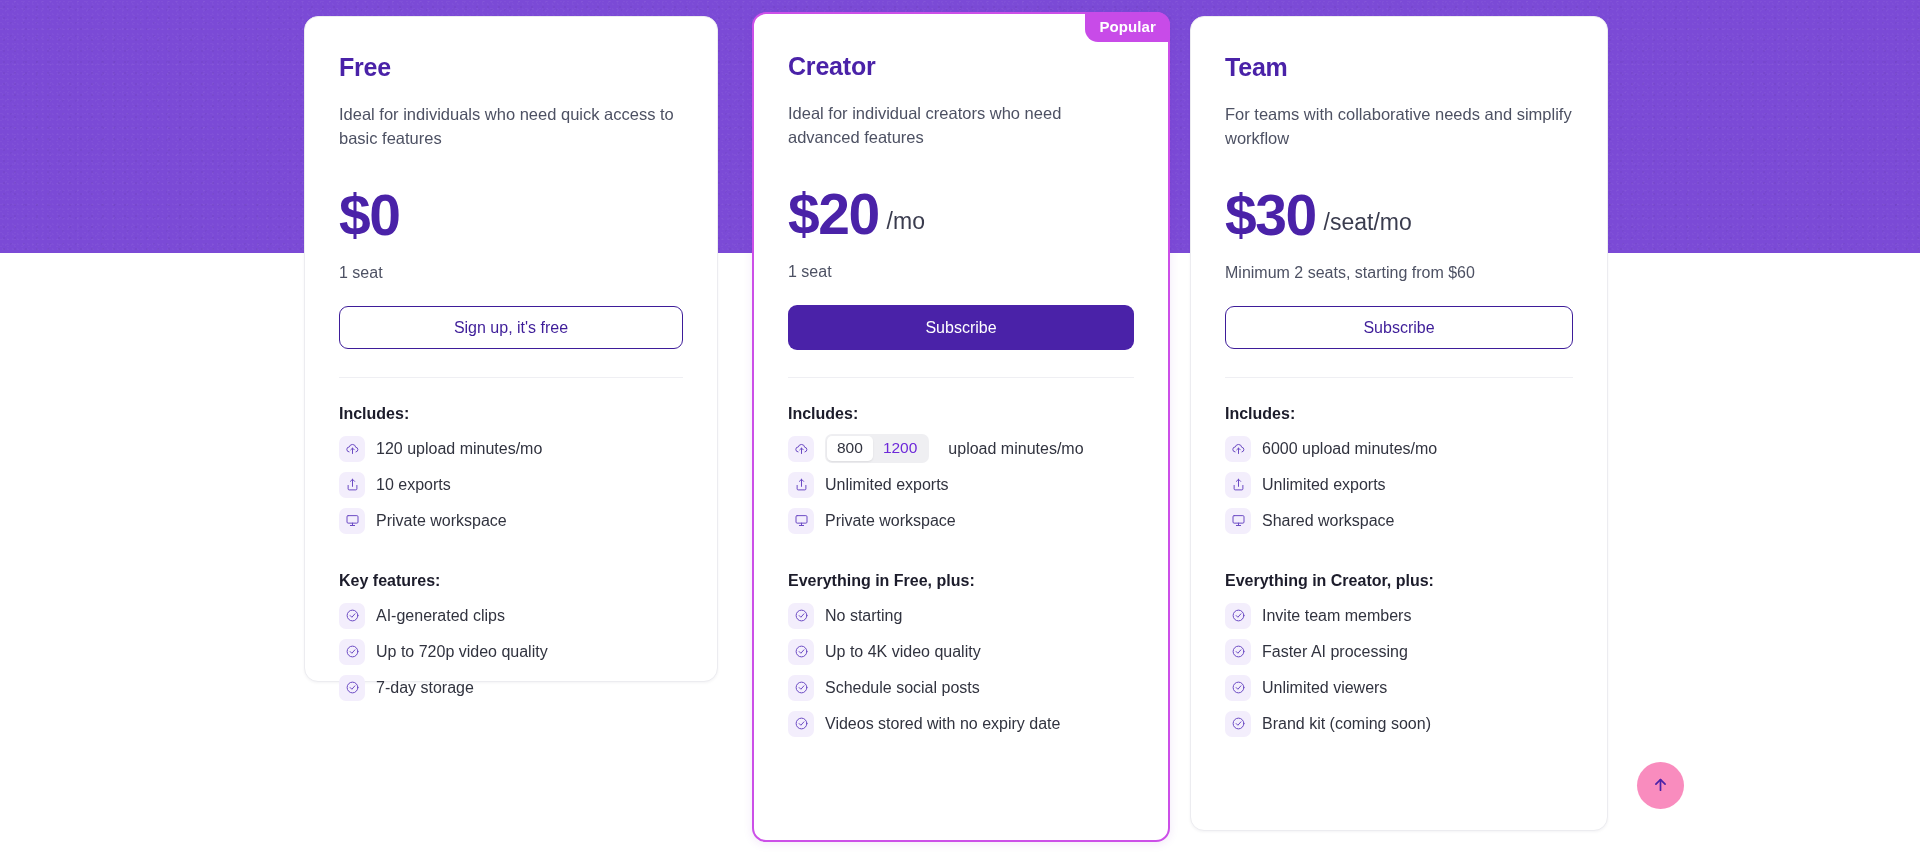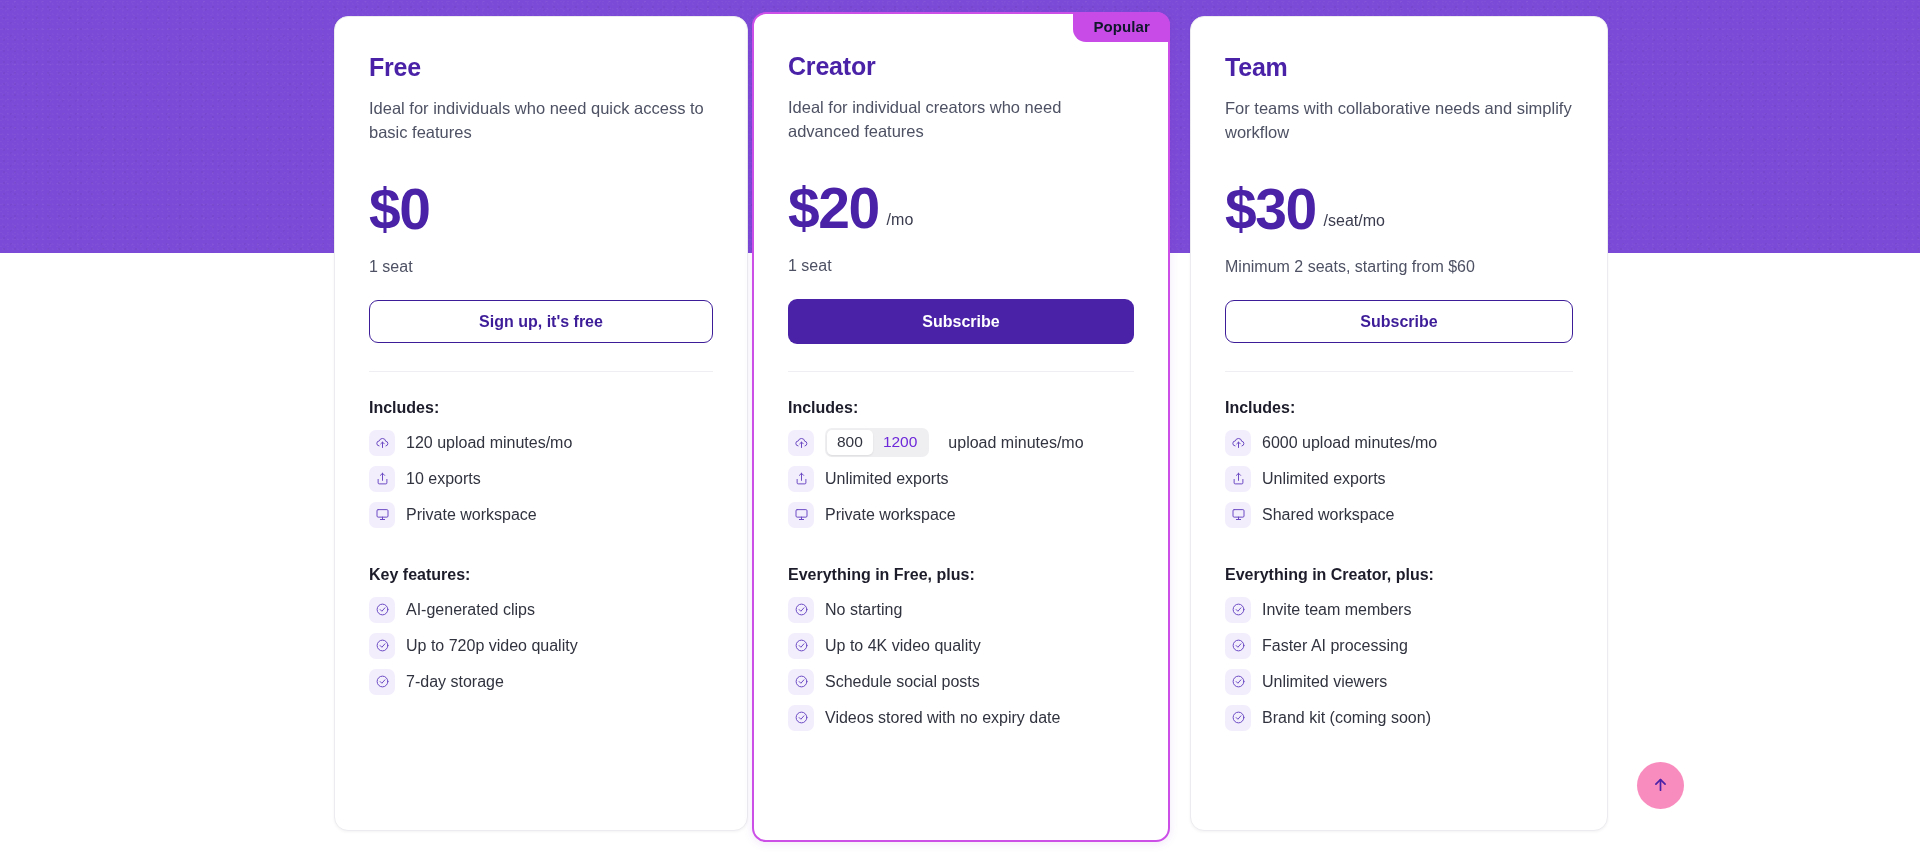--- a/index.html
+++ b/index.html
@@ -51,54 +51,54 @@
     border: 1px solid #ECECF0;
     box-shadow: 0 1px 3px rgba(22,15,50,.05);
   }
 
   .card.featured {
     border: 2px solid #CC4FE8;
     box-shadow: 0 2px 10px rgba(130,40,190,.10);
   }
 
   
-  #card-free     { left: 334px; top: 16px;  width: 414px; height: 815px; }
+  #card-free     { left: 304px; top: 16px;  width: 414px; height: 666px; }
   #card-creator  { left: 752px; top: 12px;  width: 418px; height: 830px; }
   #card-team     { left: 1190px; top: 16px; width: 418px; height: 815px; }
 
   .card-pad { padding: 0 34px; }
 
   
   #popular-badge {
     position: absolute;
     right: -2px;
     top: -2px;
     background: #C84BE8;
-    color: #0f172a;
+    color: #ffffff;
     font-size: 15px;
     font-weight: 700;
     letter-spacing: .1px;
-    padding: 7px 20px 8px;
+    padding: 7px 14px 8px;
     border-radius: 0 13px 0 13px;
     line-height: 1;
   }
 
   
   .plan-name {
     color: #4A22A8;
     font-size: 25px;
     font-weight: 700;
     letter-spacing: -.2px;
   }
   #card-free .plan-name    { padding-top: 36px; }
   #card-creator .plan-name { padding-top: 38px; }
   #card-team .plan-name    { padding-top: 36px; }
 
   .plan-desc {
-    margin-top: 14px;
+    margin-top: 20px;
     color: #4D5163;
     font-size: 16.5px;
     line-height: 1.48;
     max-width: 350px;
   }
 
   .price-row {
     display: flex;
     align-items: flex-end;
     margin-top: 30px;
@@ -106,41 +106,41 @@
   }
   .price-amount {
     color: #4A22A8;
     font-size: 57px;
     font-weight: 700;
     line-height: .96;
     letter-spacing: -1.5px;
   }
   .price-unit {
     color: #3A3C4E;
-    font-size: 16px;
+    font-size: 23px;
     font-weight: 400;
     margin-left: 8px;
     padding-bottom: 7px;
   }
 
   .seat-note {
     margin-top: 21px;
     color: #4D5163;
     font-size: 16px;
   }
 
   
   .cta {
     display: block;
     width: 100%;
     margin-top: 24px;
     height: 43px;
     border-radius: 9px;
     font-size: 16px;
-    font-weight: 700;
+    font-weight: 400;
     font-family: inherit;
     cursor: pointer;
     line-height: 41px;
     text-align: center;
   }
   .cta.outline {
     background: #ffffff;
     border: 1.6px solid #3E1D99;
     color: #3E1D99;
   }

